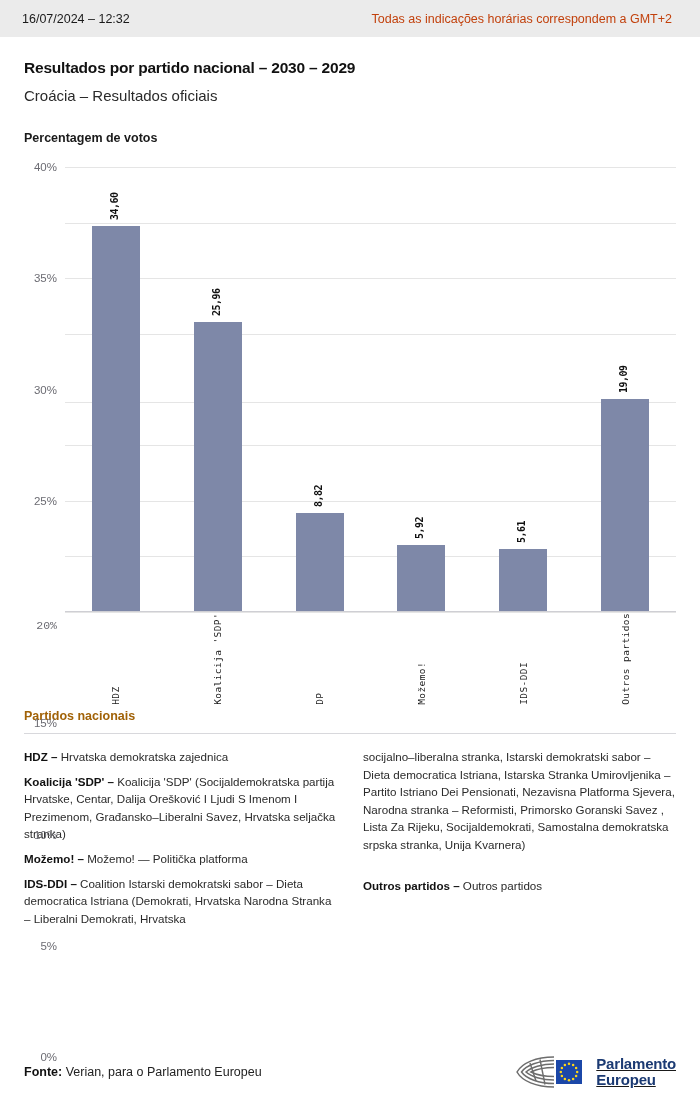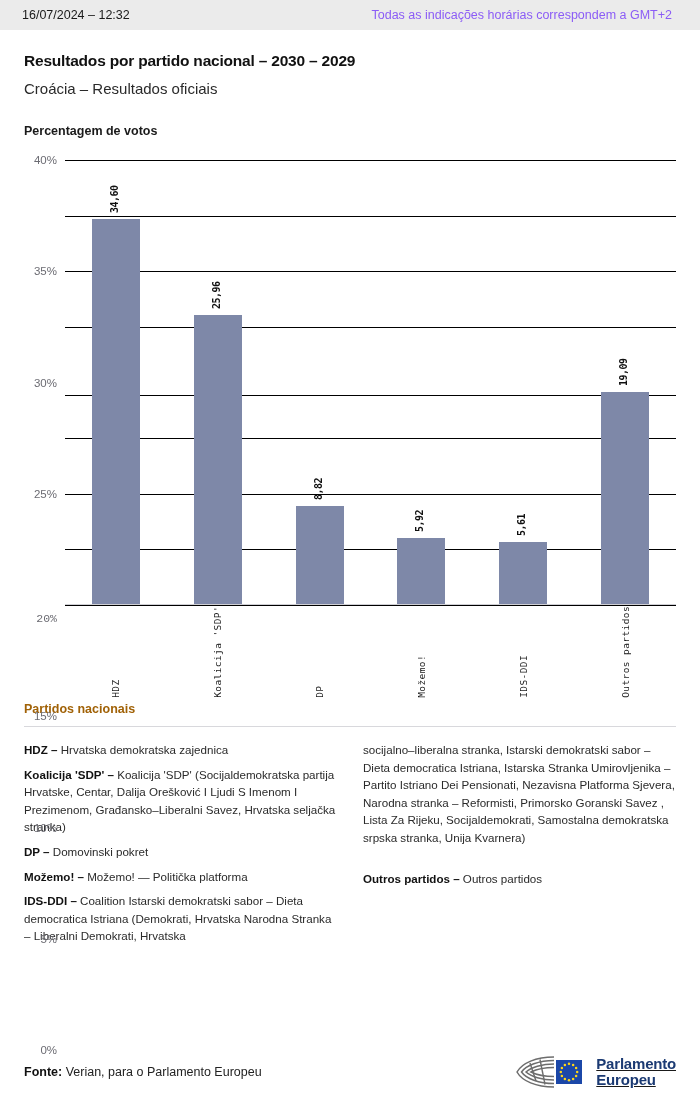--- a/index.html
+++ b/index.html
@@ -7,32 +7,32 @@
   body {
     font-family:"Liberation Sans", sans-serif;
     background:#ffffff;
     color:#1a1a1a;
     position:relative;
     overflow:hidden;
   }
 
   
   .topbar {
-    height:30px;
+    height:37px;
     background:#ebebeb;
     display:flex;
     align-items:center;
     padding:0 22px;
     font-size:12.5px;
   }
   .topbar-note {
     margin-left:auto;
     margin-right:6px;
     font-size:12.5px;
-    color:#8b5cf6;
+    color:#c2410c;
     font-weight:normal;
   }
 
   
   .titles { padding:22px 24px 0 24px; }
   .title-main {
     font-size:15.5px;
     font-weight:bold;
     letter-spacing:-.2px;
     color:#111;
@@ -61,21 +61,21 @@
   .plot {
     position:absolute;
     left:41px; right:0; top:0;
     height:445px;
     border-bottom:1px solid #cfcfd4;
   }
   .gridline {
     position:absolute;
     left:0; right:0;
     height:1px;
-    background:#000000;
+    background:#e5e5e5;
   }
   .ytick {
     position:absolute;
     right:calc(100% + 8px);
     transform:translateY(-50%);
     font-size:11.5px;
     color:#6b6b72;
     white-space:nowrap;
   }
   .bars {
@@ -287,21 +287,20 @@
   </div>
 </div>
 
 <div class="legend">
   <div class="legend-title">Partidos nacionais</div>
   <div class="legend-rule"></div>
   <div class="legend-cols">
     <div class="legend-col" id="legend-left">
         <div class="legend-entry"><b>HDZ – </b><span>Hrvatska demokratska zajednica</span></div>
         <div class="legend-entry"><b>Koalicija 'SDP' – </b><span>Koalicija 'SDP' (Socijaldemokratska partija Hrvatske, Centar, Dalija Orešković I Ljudi S Imenom I Prezimenom, Građansko–Liberalni Savez, Hrvatska seljačka stranka)</span></div>
-        <div class="legend-entry"><b>DP – </b><span>Domovinski pokret</span></div>
         <div class="legend-entry"><b>Možemo! – </b><span>Možemo! — Politička platforma</span></div>
         <div class="legend-entry"><b>IDS-DDI – </b><span>Coalition Istarski demokratski sabor – Dieta democratica Istriana (Demokrati, Hrvatska Narodna Stranka – Liberalni Demokrati, Hrvatska</span></div>
       </div>
     <div class="legend-col" id="legend-right">
         <div class="legend-cont">socijalno–liberalna stranka, Istarski demokratski sabor – Dieta democratica Istriana, Istarska Stranka Umirovljenika – Partito Istriano Dei Pensionati, Nezavisna Platforma Sjevera, Narodna stranka – Reformisti, Primorsko Goranski Savez , Lista Za Rijeku, Socijaldemokrati, Samostalna demokratska srpska stranka, Unija Kvarnera)</div>
         <div class="legend-entry"><b>Outros partidos – </b><span>Outros partidos</span></div>
       </div>
   </div>
 </div>
 

